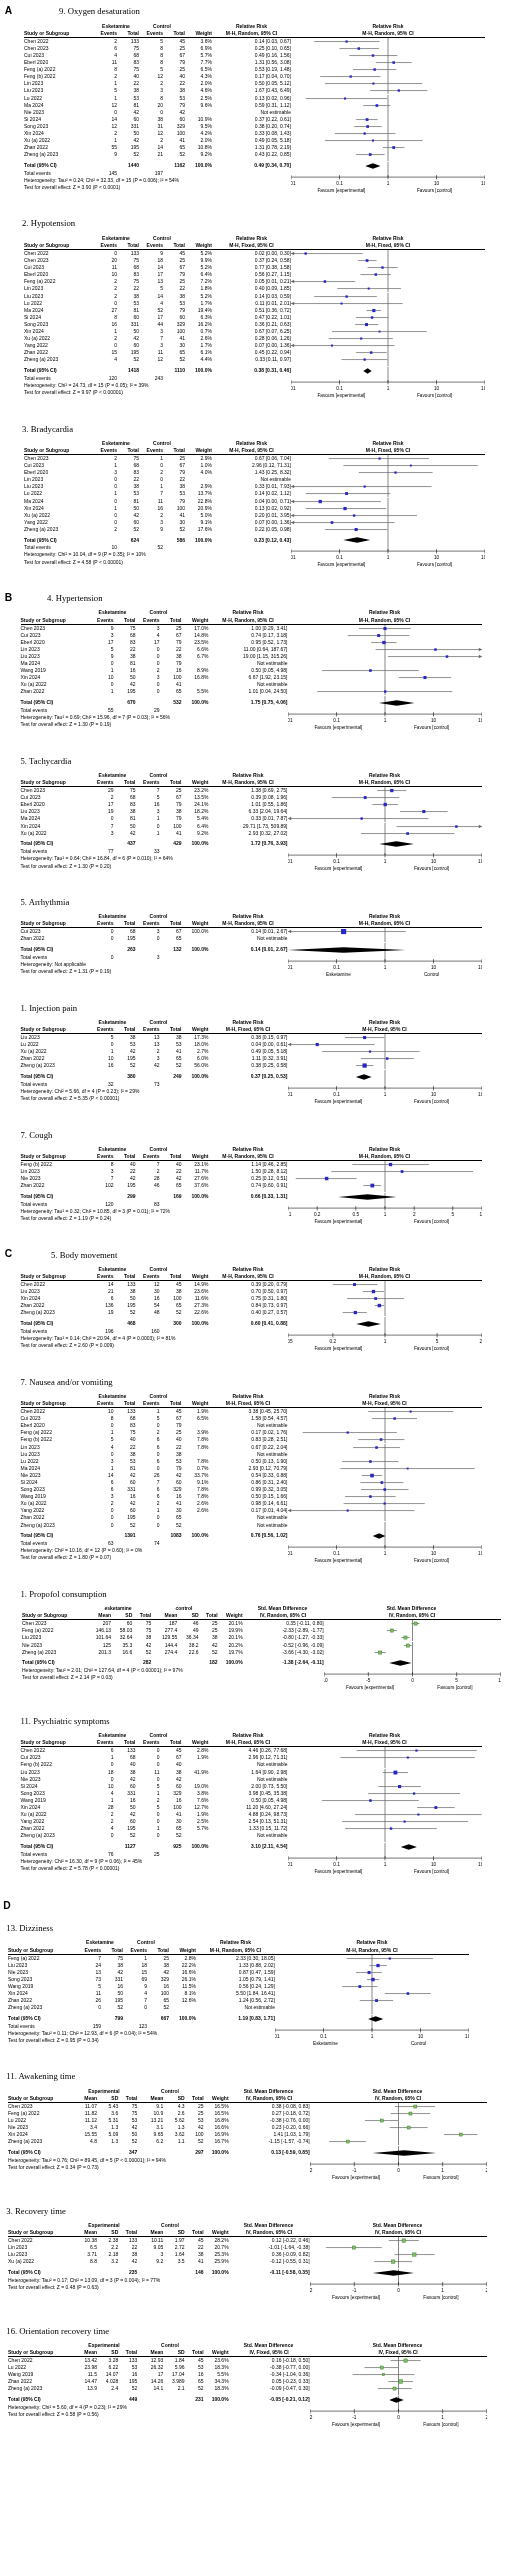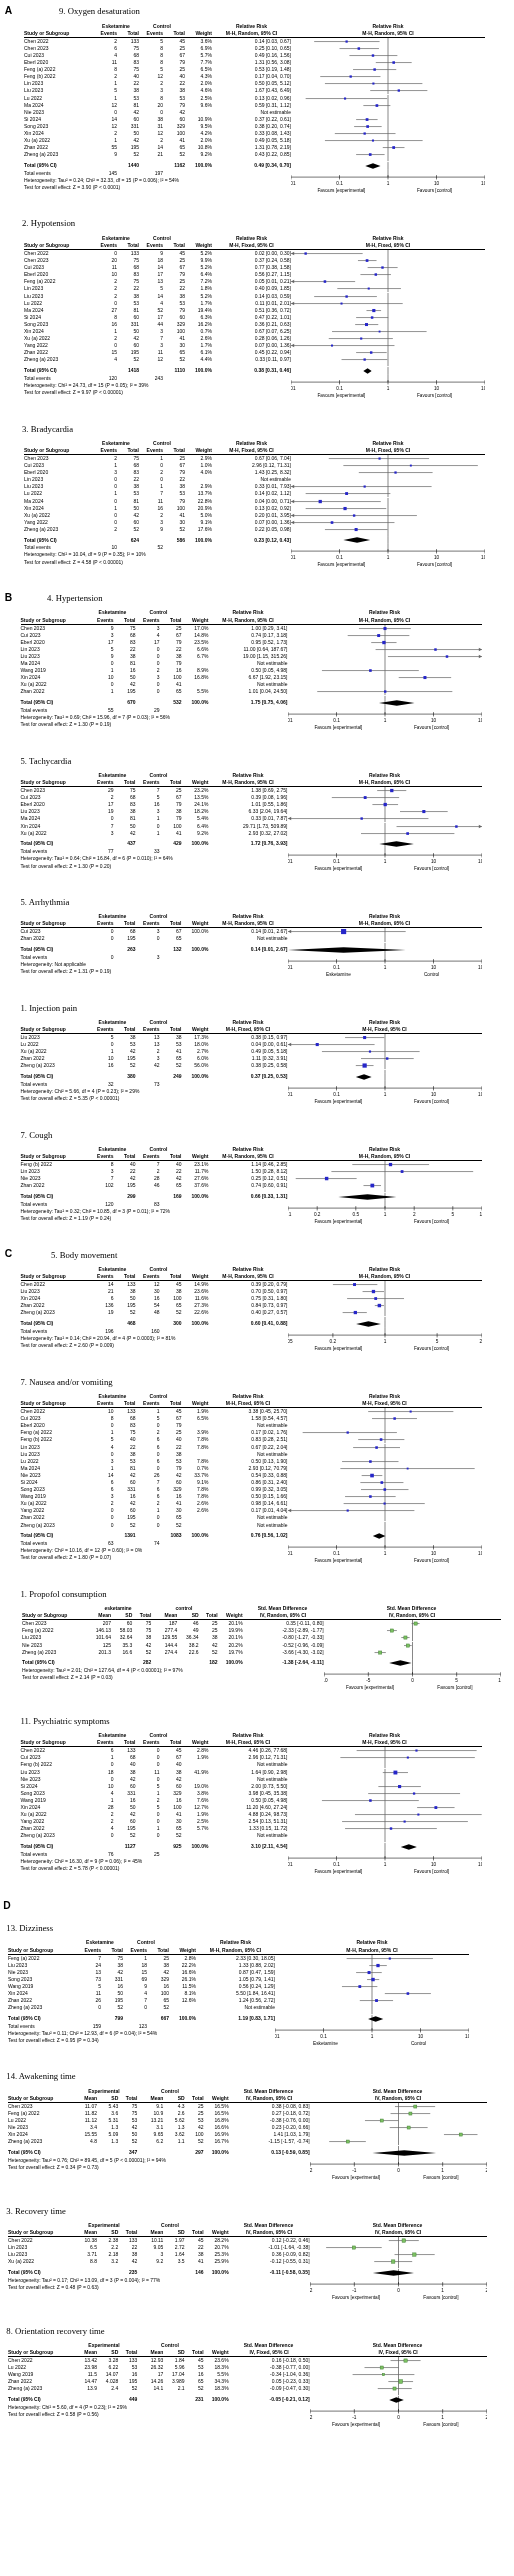--- a/index.html
+++ b/index.html
@@ -2597,21 +2597,21 @@
           <line x1="184.5" y1="6.5" x2="184.5" y2="12" stroke="#000" stroke-width="0.7"></line>
           <text x="184.5" y="19" font-size="6" text-anchor="middle" font-family="&quot;Liberation Sans&quot;, sans-serif">10</text>
           <line x1="246" y1="6.5" x2="246" y2="12" stroke="#000" stroke-width="0.7"></line>
           <text x="246" y="19" font-size="6" text-anchor="middle" font-family="&quot;Liberation Sans&quot;, sans-serif">100</text>
           <text x="63.96" y="28" font-size="6" text-anchor="middle" font-family="&quot;Liberation Sans&quot;, sans-serif">Esketamine</text>
           <text x="182.04" y="28" font-size="6" text-anchor="middle" font-family="&quot;Liberation Sans&quot;, sans-serif">Control</text>
         </svg>
       </div>
     </div>
     <div class="section">
-      <div class="ptitle" style="margin-left: 6.3px;">14. Awakening time</div>
+      <div class="ptitle" style="margin-left: 6.3px;">11. Awakening time</div>
       <div class="frow hdr" style="margin-left: 8px;">
         <span class="cell lt" style="width: 63px;"></span>
         <span class="cell ct" style="width: 66px;">Experimental</span>
         <span class="cell ct" style="width: 66px;">Control</span>
         <span class="cell ct" style="width: 25px;"></span>
         <span class="cell ct" style="width: 81px;">Std. Mean Difference</span>
         <span class="cell ct" style="width: 177px;">Std. Mean Difference</span>
       </div>
       <div class="frow hdr" style="margin-left: 8px;">
         <span class="cell lt" style="width: 63px;">Study or Subgroup</span>
@@ -2891,21 +2891,21 @@
           <line x1="168" y1="6.5" x2="168" y2="12" stroke="#000" stroke-width="0.7"></line>
           <text x="168" y="19" font-size="6" text-anchor="middle" font-family="&quot;Liberation Sans&quot;, sans-serif">1</text>
           <line x1="224" y1="6.5" x2="224" y2="12" stroke="#000" stroke-width="0.7"></line>
           <text x="224" y="19" font-size="6" text-anchor="middle" font-family="&quot;Liberation Sans&quot;, sans-serif">2</text>
           <text x="58.24" y="28" font-size="6" text-anchor="middle" font-family="&quot;Liberation Sans&quot;, sans-serif">Favours [experimental]</text>
           <text x="165.76" y="28" font-size="6" text-anchor="middle" font-family="&quot;Liberation Sans&quot;, sans-serif">Favours [control]</text>
         </svg>
       </div>
     </div>
     <div class="section">
-      <div class="ptitle" style="margin-left: 6.3px;">8. Orientation recovery time</div>
+      <div class="ptitle" style="margin-left: 6.3px;">16. Orientation recovery time</div>
       <div class="frow hdr" style="margin-left: 8px;">
         <span class="cell lt" style="width: 63px;"></span>
         <span class="cell ct" style="width: 66px;">Experimental</span>
         <span class="cell ct" style="width: 66px;">Control</span>
         <span class="cell ct" style="width: 25px;"></span>
         <span class="cell ct" style="width: 81px;">Std. Mean Difference</span>
         <span class="cell ct" style="width: 177px;">Std. Mean Difference</span>
       </div>
       <div class="frow hdr" style="margin-left: 8px;">
         <span class="cell lt" style="width: 63px;">Study or Subgroup</span>

